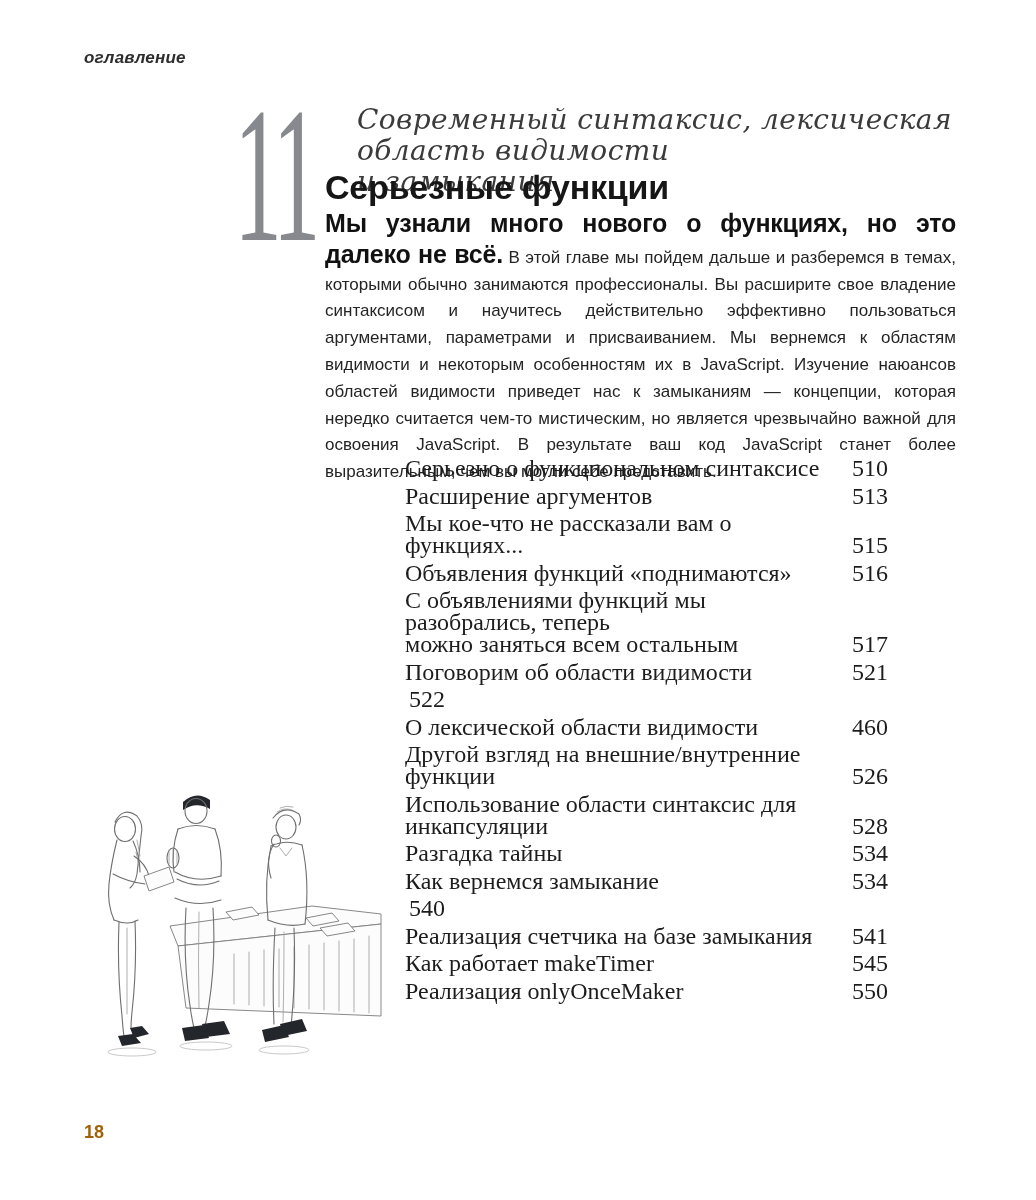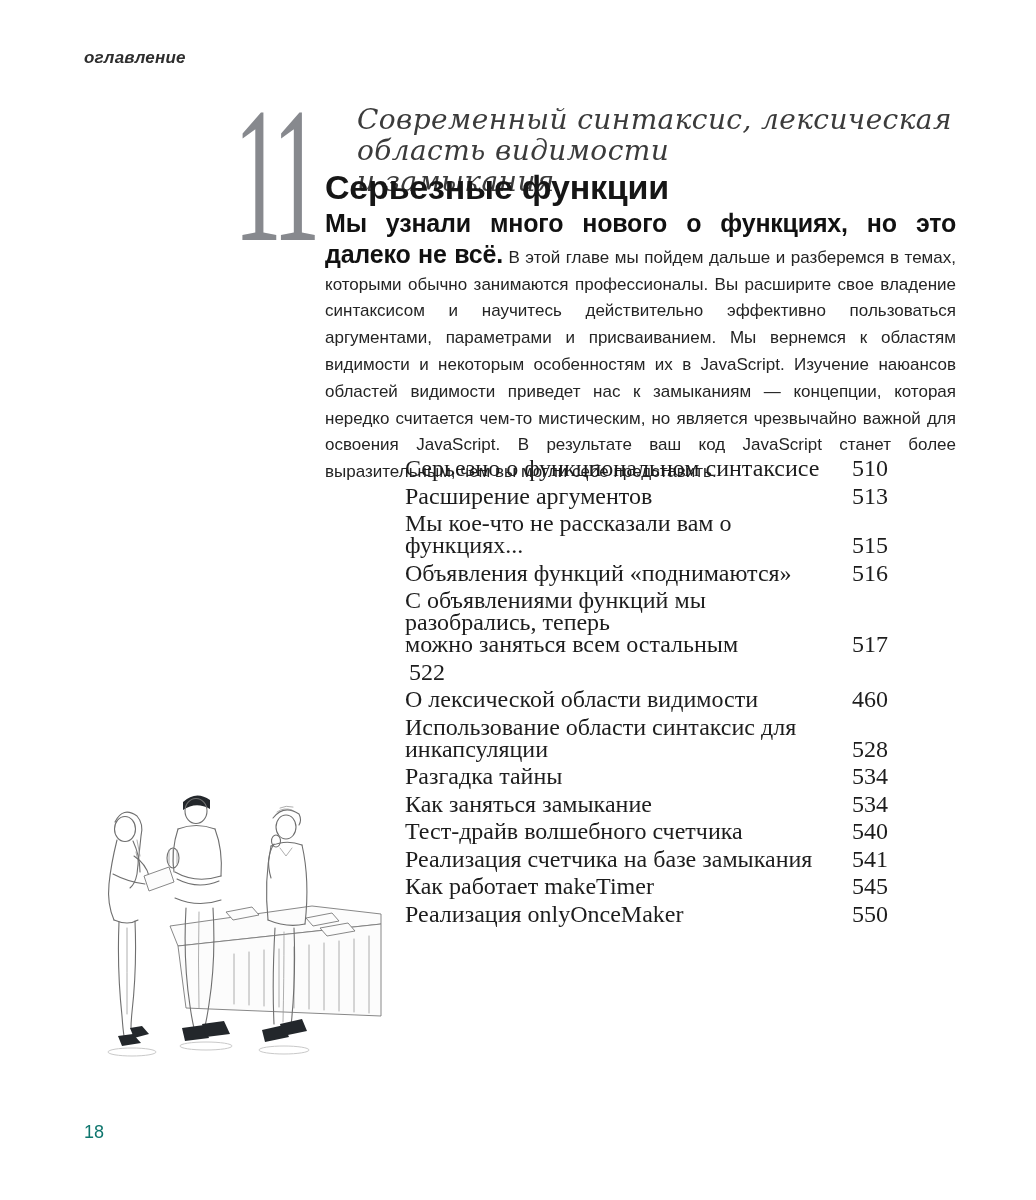--- a/index.html
+++ b/index.html
@@ -54,21 +54,21 @@
     display:flex;justify-content:space-between;align-items:flex-end;
     line-height:22px;margin-bottom:5.5px;
   }
   .toc-title{white-space:pre-line;max-width:420px;}
   .toc-page{text-align:right;min-width:40px;}
   .illustration{
     position:absolute;left:74px;top:778px;width:312px;height:300px;
   }
   .footer-page-number{
     position:absolute;left:84px;top:1122px;
-    font-size:18px;font-weight:normal;color:#0f766e;
+    font-size:18px;font-weight:bold;color:#a16207;
   }
   svg .ln{fill:none;stroke:#6f6f6f;stroke-width:1.1;stroke-linecap:round;stroke-linejoin:round;}
   svg .lt{fill:none;stroke:#9a9a9a;stroke-width:.8;stroke-linecap:round;}
   svg .dk{fill:#23272b;stroke:none;}
   svg .pp{fill:#fcfcfc;stroke:#7a7a7a;stroke-width:.9;}
   svg .sh{fill:none;stroke:#c9c9c9;stroke-width:1;}
 </style>
 </head>
 <body>
 
@@ -101,40 +101,47 @@
     <div class="toc-row">
         <span class="toc-title">Объявления функций «поднимаются»</span>
         <span class="toc-page">516</span>
       </div>
     <div class="toc-row">
         <span class="toc-title">С объявлениями функций мы разобрались, теперь
 можно заняться всем остальным</span>
         <span class="toc-page">517</span>
       </div>
     <div class="toc-row">
+        <span class="toc-title">Поговорим об области видимости</span>
+        <span class="toc-page">521</span>
+      </div>
+    <div class="toc-row">
         <span class="toc-page">522</span>
       </div>
     <div class="toc-row">
         <span class="toc-title">О лексической области видимости</span>
         <span class="toc-page">460</span>
       </div>
     <div class="toc-row">
+        <span class="toc-title">Другой взгляд на внешние/внутренние функции</span>
+        <span class="toc-page">526</span>
+      </div>
+    <div class="toc-row">
         <span class="toc-title">Использование области синтаксис для инкапсуляции</span>
         <span class="toc-page">528</span>
       </div>
     <div class="toc-row">
         <span class="toc-title">Разгадка тайны</span>
         <span class="toc-page">534</span>
       </div>
     <div class="toc-row">
-        <span class="toc-title">Как заняться замыкание</span>
+        <span class="toc-title">Как вернемся замыкание</span>
         <span class="toc-page">534</span>
       </div>
     <div class="toc-row">
-        <span class="toc-title">Тест-драйв волшебного счетчика</span>
         <span class="toc-page">540</span>
       </div>
     <div class="toc-row">
         <span class="toc-title">Реализация счетчика на базе замыкания</span>
         <span class="toc-page">541</span>
       </div>
     <div class="toc-row">
         <span class="toc-title">Как работает makeTimer</span>
         <span class="toc-page">545</span>
       </div>

